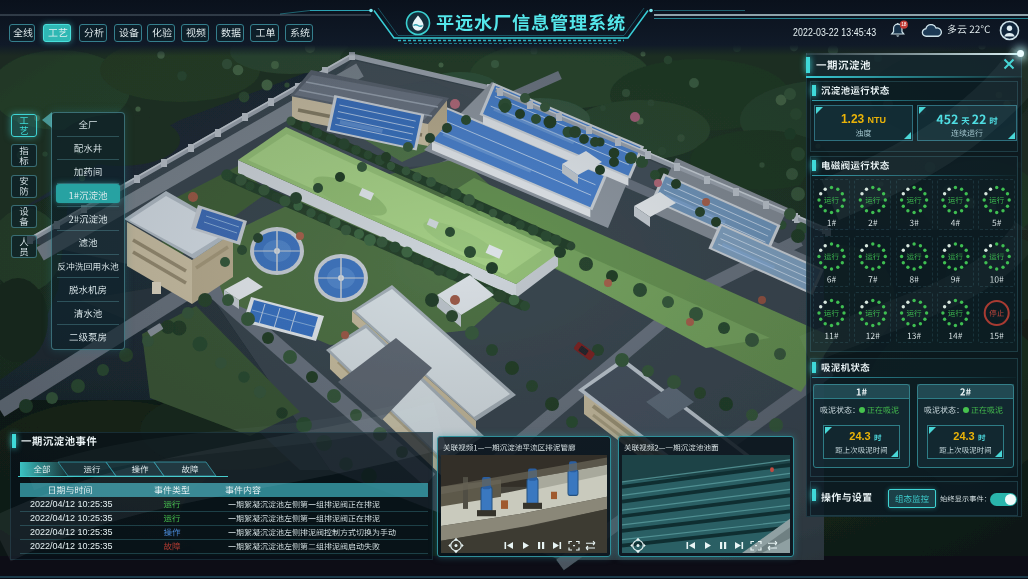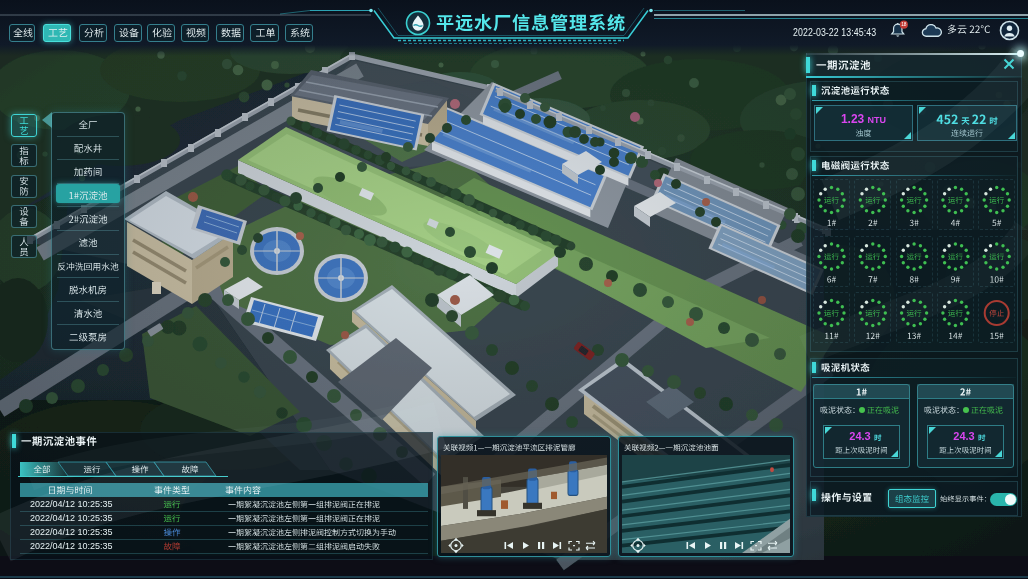--- a/index.html
+++ b/index.html
@@ -6,21 +6,21 @@
 #stage{position:relative;width:1028px;height:579px;font-family:"Liberation Sans",sans-serif;overflow:hidden}
 .abs{position:absolute}
 .panel{position:absolute;background:rgba(9,21,30,0.78);border:1px solid rgba(70,130,145,0.28)}
 .sect{position:absolute;background:rgba(18,40,52,0.28);border:1px solid rgba(70,135,150,0.3)}
 .accent{position:absolute;width:4px;background:#3fd9d9;box-shadow:0 0 6px #3fd9d9}
 .hline{position:absolute;height:1px;background:linear-gradient(90deg,#2f99a8,rgba(47,153,168,0.05))}
 .statbox{position:absolute;background:rgba(24,56,68,0.55);border:1px solid #2e6f7e}
 .corner-tl{position:absolute;left:1px;top:1px;width:0;height:0;border-left:7px solid #49d7d7;border-bottom:7px solid transparent}
 .corner-br{position:absolute;right:1px;bottom:1px;width:0;height:0;border-right:7px solid #49d7d7;border-top:7px solid transparent}
 .cell{position:absolute;border:1px dashed rgba(90,160,175,0.17);border-radius:2px}
-.num{font-weight:bold;color:#d946ef}
+.num{font-weight:bold;color:#eab308}
 .w{color:#e6f1f3}
 </style></head><body>
 <div id="stage">
 <svg width="1028" height="579" viewBox="0 0 1028 579" style="position:absolute;left:0;top:0">
       <defs>
         <linearGradient id="gbase" x1="0" y1="0" x2="0" y2="1">
           <stop offset="0" stop-color="#1b2833"></stop>
           <stop offset="0.45" stop-color="#22313a"></stop>
           <stop offset="1" stop-color="#121d24"></stop>
         </linearGradient>

